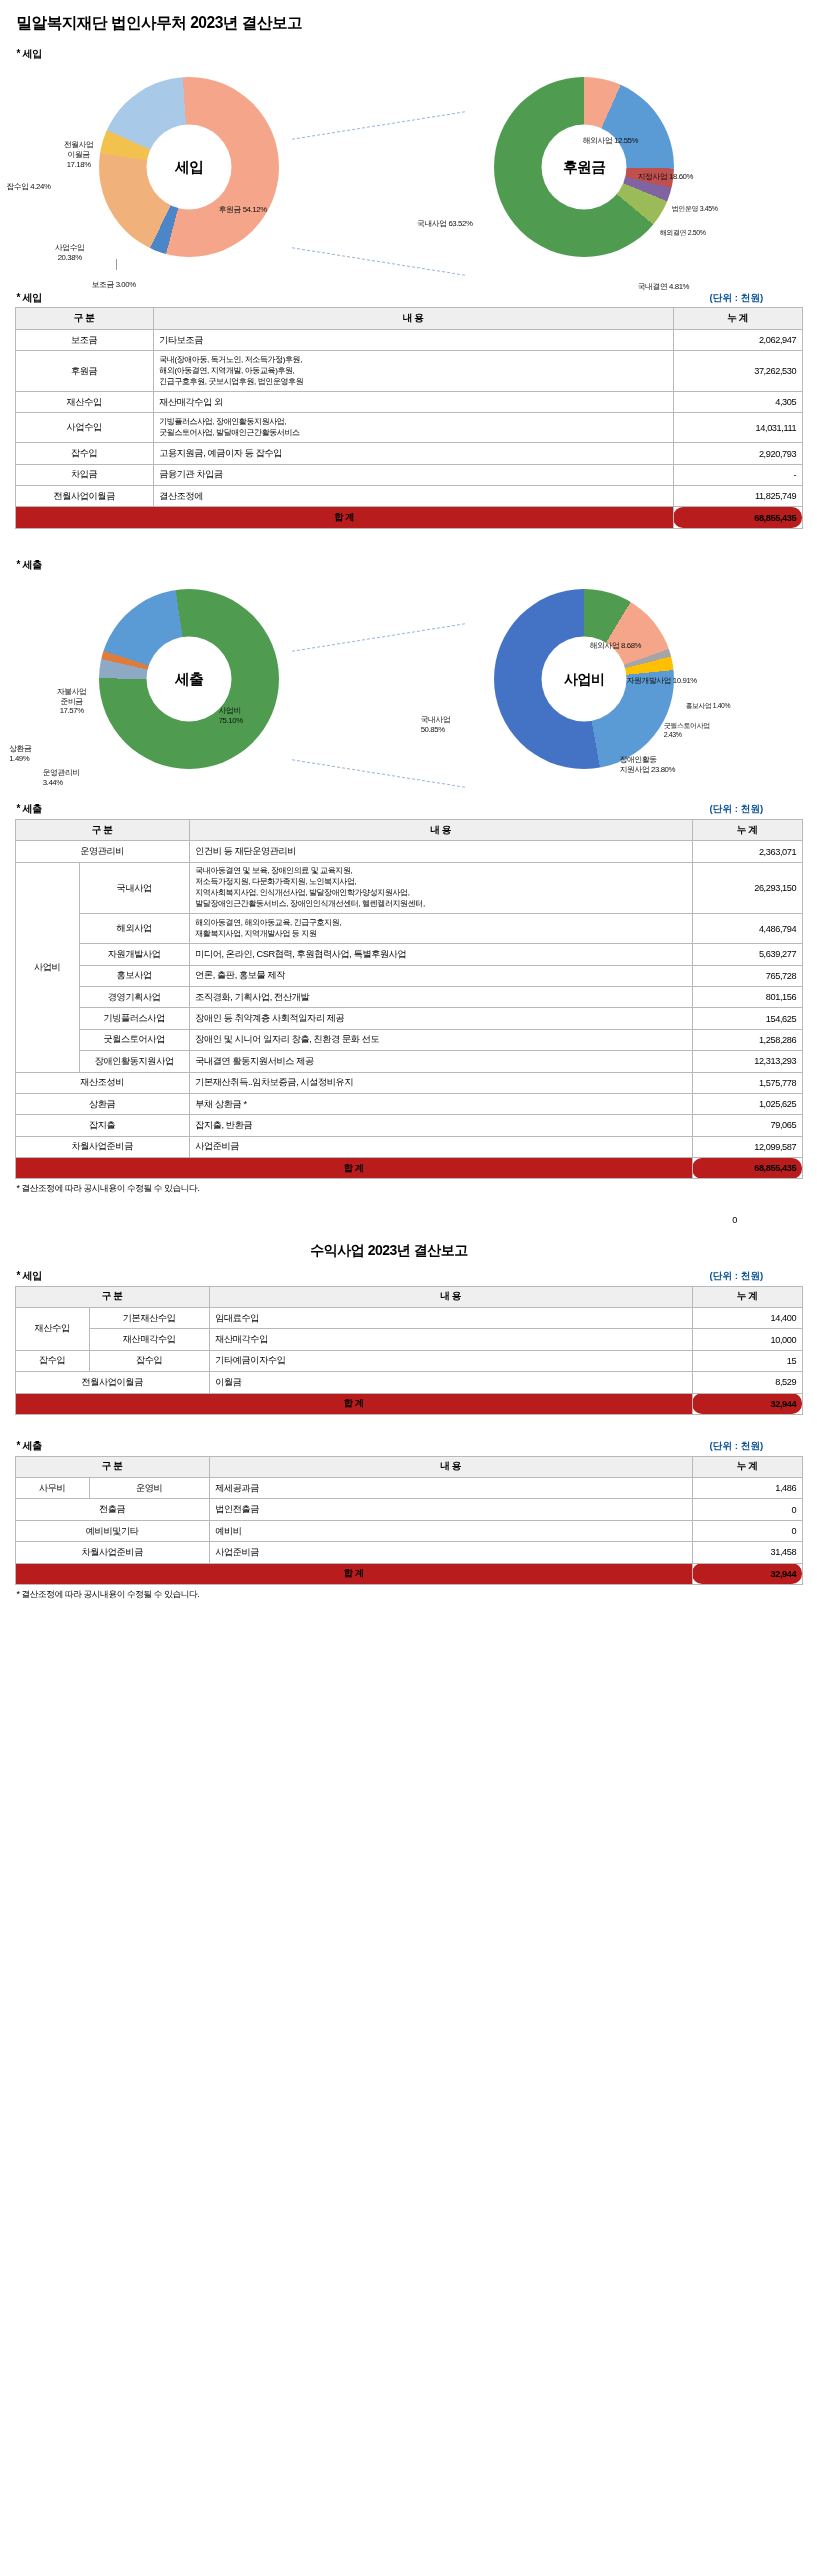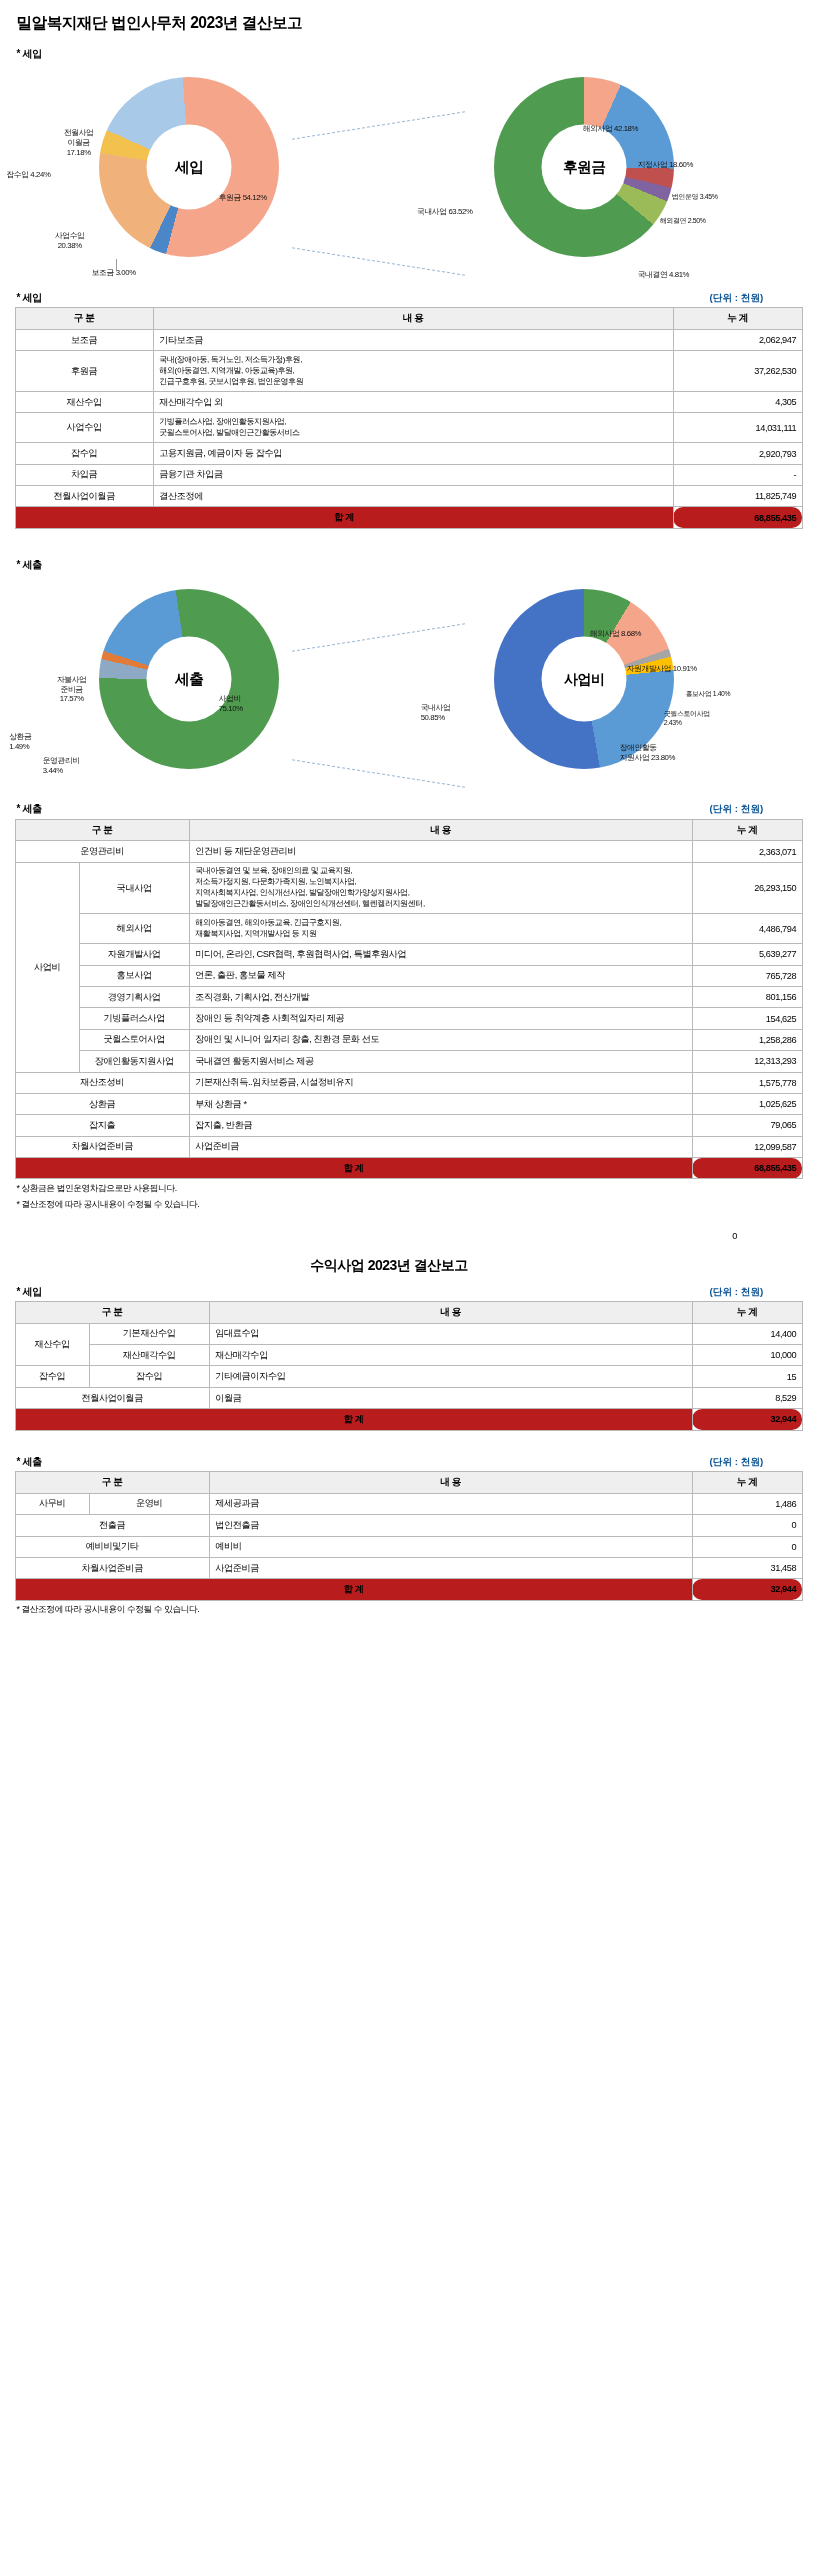--- a/index.html
+++ b/index.html
@@ -78,20 +78,21 @@
     letter-spacing: -0.5px;
   }
   .donut-hole.small { font-size: 14px; }
   .lbl {
     position: absolute;
     font-size: 7.8px;
     line-height: 1.25;
     white-space: nowrap;
     letter-spacing: -0.4px;
     color: #111;
+    margin-top: 12px;
   }
   .lbl.two { white-space: normal; text-align: center; width: 48px; }
   .leader {
     position: absolute;
     background: #9a9a9a;
     height: 0.9px;
   }
   .dash-link {
     position: absolute;
     border-top: 0.9px dashed #9bb7d4;
@@ -175,21 +176,21 @@
     <div class="donut-wrap" style="left:395px;">
       <div class="donut" style="background: conic-gradient(
               #f4a58a 0deg 24.1deg,
               #5b9bd5 24.1deg 91deg,
               #c0504d 91deg 103.4deg,
               #8064a2 103.4deg 112.4deg,
               #9bbb59 112.4deg 129.7deg,
               #4f9b4f 129.7deg 360deg);">
         <div class="donut-hole">후원금</div>
       </div>
-      <div class="lbl" style="left:173px; top:60px;">해외사업 42.18%</div>
+      <div class="lbl" style="left:173px; top:60px;">해외사업 12.55%</div>
       <div class="lbl" style="left:228px; top:96px;">지정사업 18.60%</div>
       <div class="lbl" style="left:262px; top:129px; font-size:7px;">법인운영 3.45%</div>
       <div class="lbl" style="left:250px; top:153px; font-size:7px;">해외결연 2.50%</div>
       <div class="lbl" style="left:228px; top:206px;">국내결연 4.81%</div>
       <div class="lbl" style="left:7.4px; top:143px;">국내사업 63.52%</div>
     </div>
   </div>
 
   <div class="label-row">
     <span class="section-label" style="margin:0 0 0 1.8px;">* 세입</span>
@@ -387,21 +388,20 @@
         <td class="l">사업준비금</td>
         <td class="r">12,099,587</td>
       </tr>
       <tr class="total">
         <td colspan="3">합 계</td>
         <td class="r">68,855,435</td>
       </tr>
     </tbody>
   </table>
 
-  <div class="note">* 상환금은 법인운영차감으로만 사용됩니다.</div>
   <div class="note">* 결산조정에 따라 공시내용이 수정될 수 있습니다.</div>
 
   <div class="zero-mark">0</div>
 
   <h2 class="sub-title">수익사업 2023년 결산보고</h2>
 
   <div class="label-row">
     <span class="section-label" style="margin:0 0 0 1.8px;">* 세입</span>
     <span class="unit-note">(단위 : 천원)</span>
   </div>

